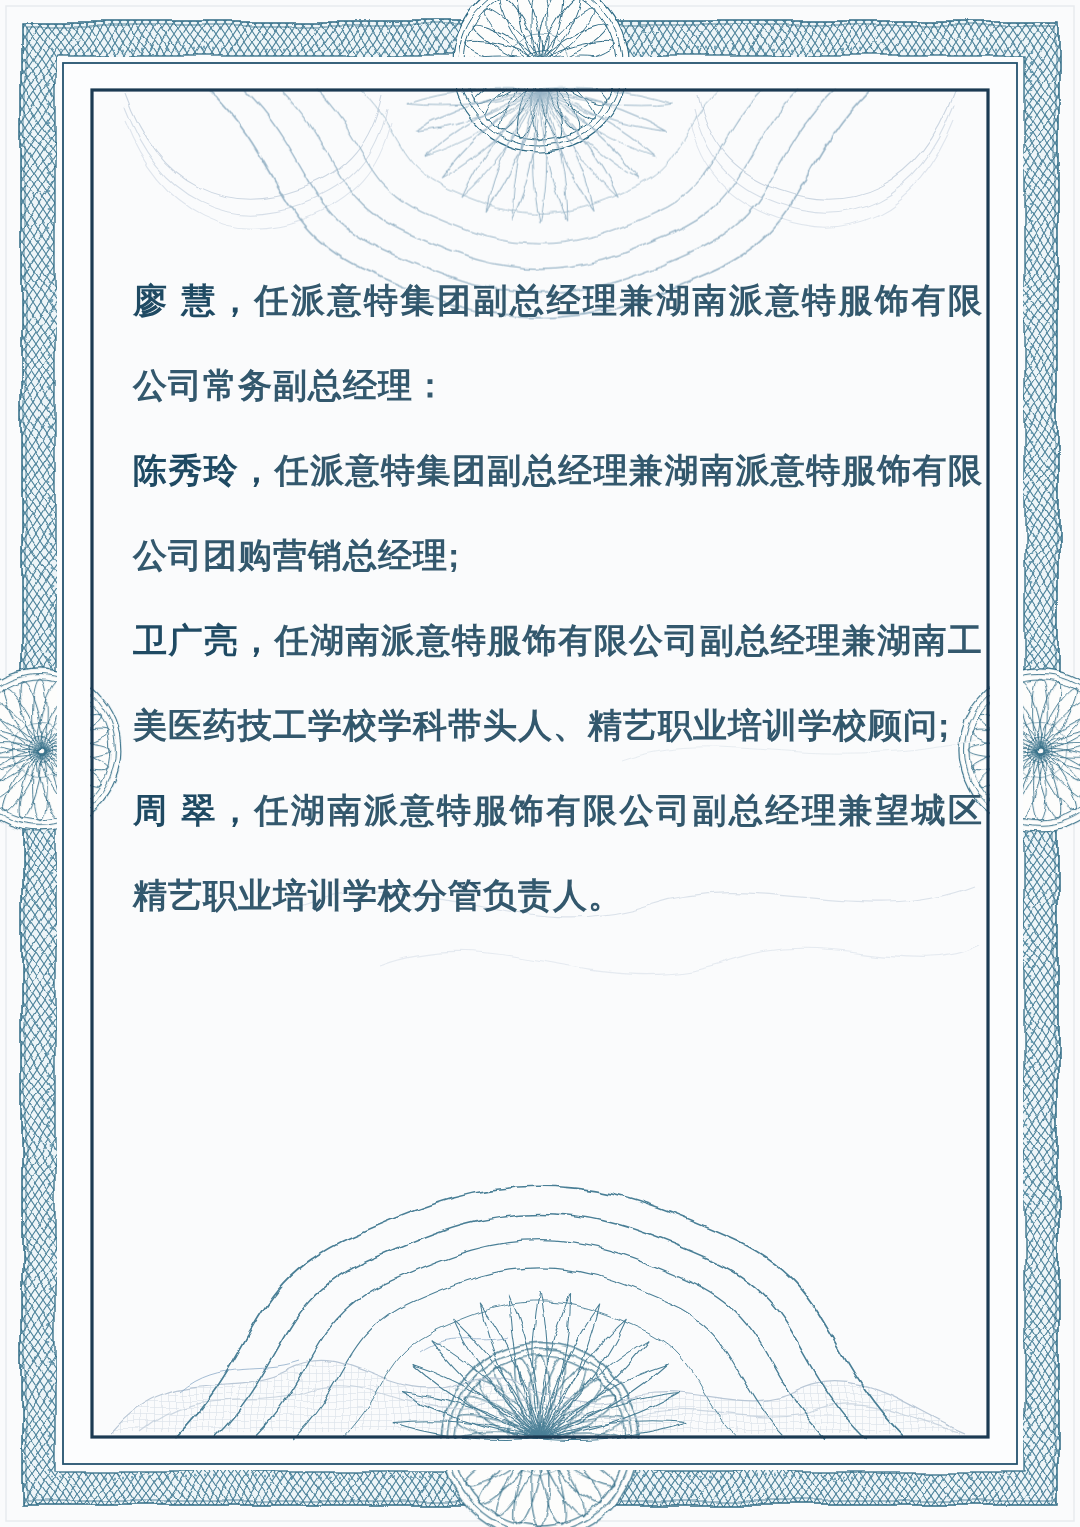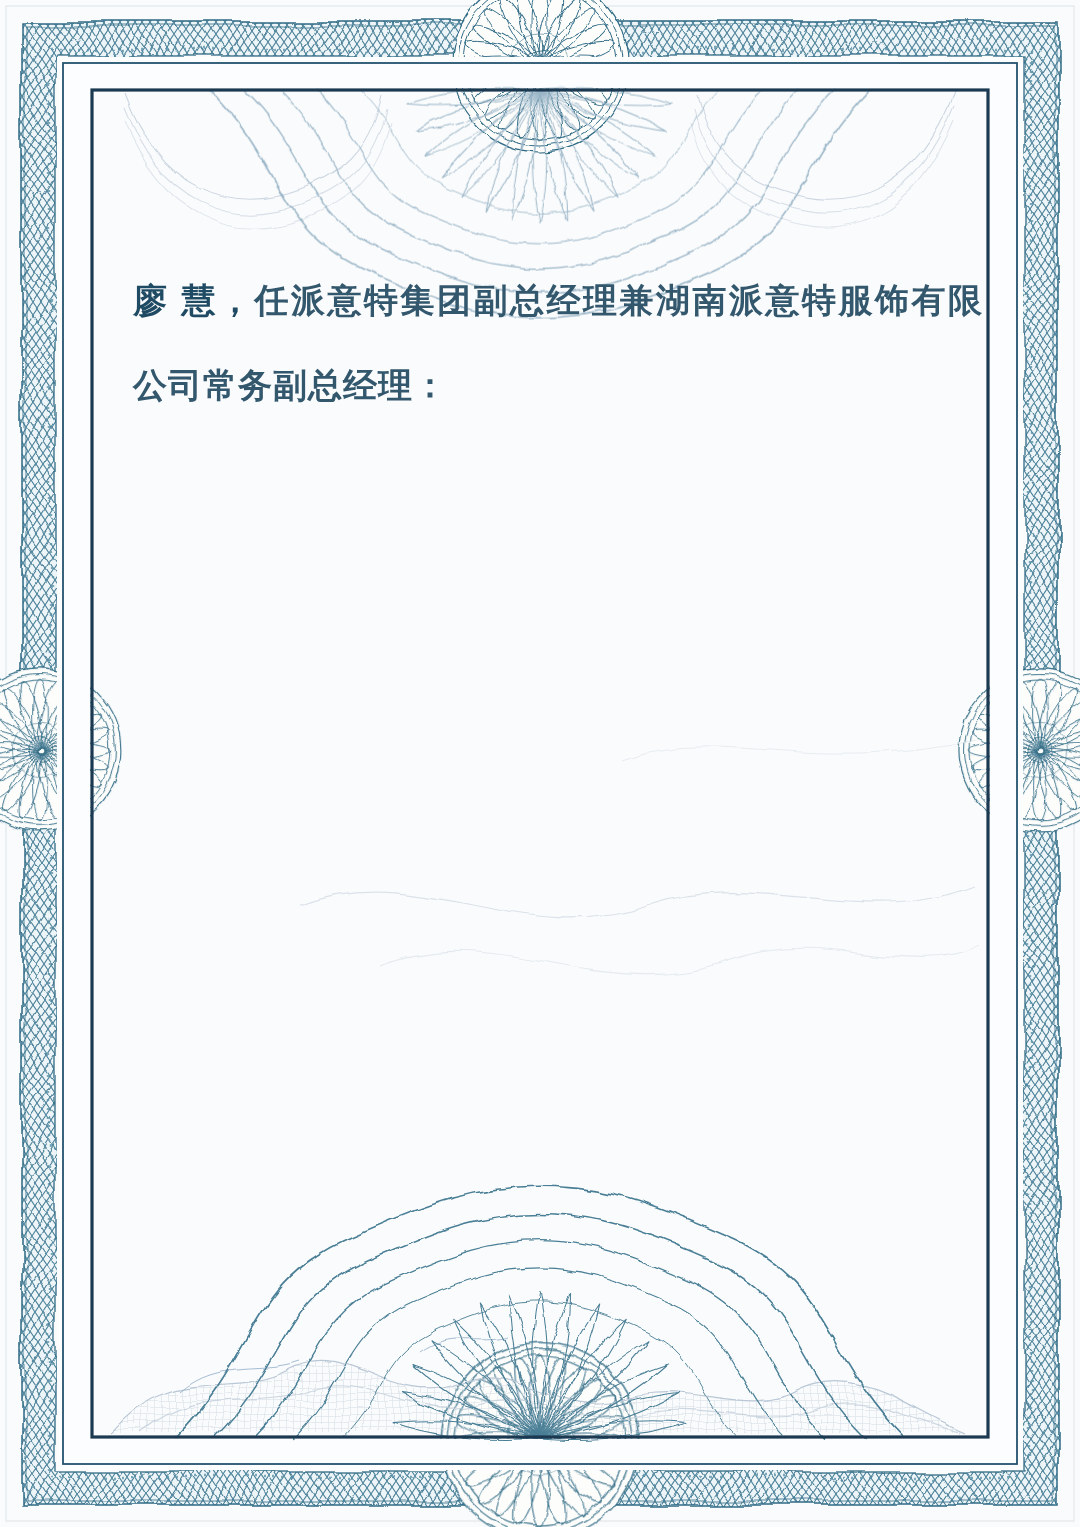--- a/index.html
+++ b/index.html
@@ -166,15 +166,18 @@
     </g>
 
     <use href="#fan" transform="translate(540,1438) scale(1.05)" color="#4a7f96" filter="url(#wav2)"></use>
 
     <rect x="63" y="63" width="954" height="1401" fill="none" stroke="#24536f" stroke-width="1.8"></rect>
     <rect x="92" y="90" width="896" height="1347" fill="none" stroke="#1b3a52" stroke-width="3.2"></rect>
   </svg>
 
   <div class="textblock">
     <p class="entry"><span class="nm">廖 慧，</span><span class="bd">任派意特集团副总经理兼湖南派意特服饰有限公司常务副总经理：</span></p>
+    <p class="entry"><span class="nm">陈秀玲，</span><span class="bd">任派意特集团副总经理兼湖南派意特服饰有限公司团购营销总经理;</span></p>
+    <p class="entry"><span class="nm">卫广亮，</span><span class="bd">任湖南派意特服饰有限公司副总经理兼湖南工美医药技工学校学科带头人、精艺职业培训学校顾问;</span></p>
+    <p class="entry"><span class="nm">周 翠，</span><span class="bd">任湖南派意特服饰有限公司副总经理兼望城区精艺职业培训学校分管负责人。</span></p>
   </div>
 
 </div>
 
 </body></html>

